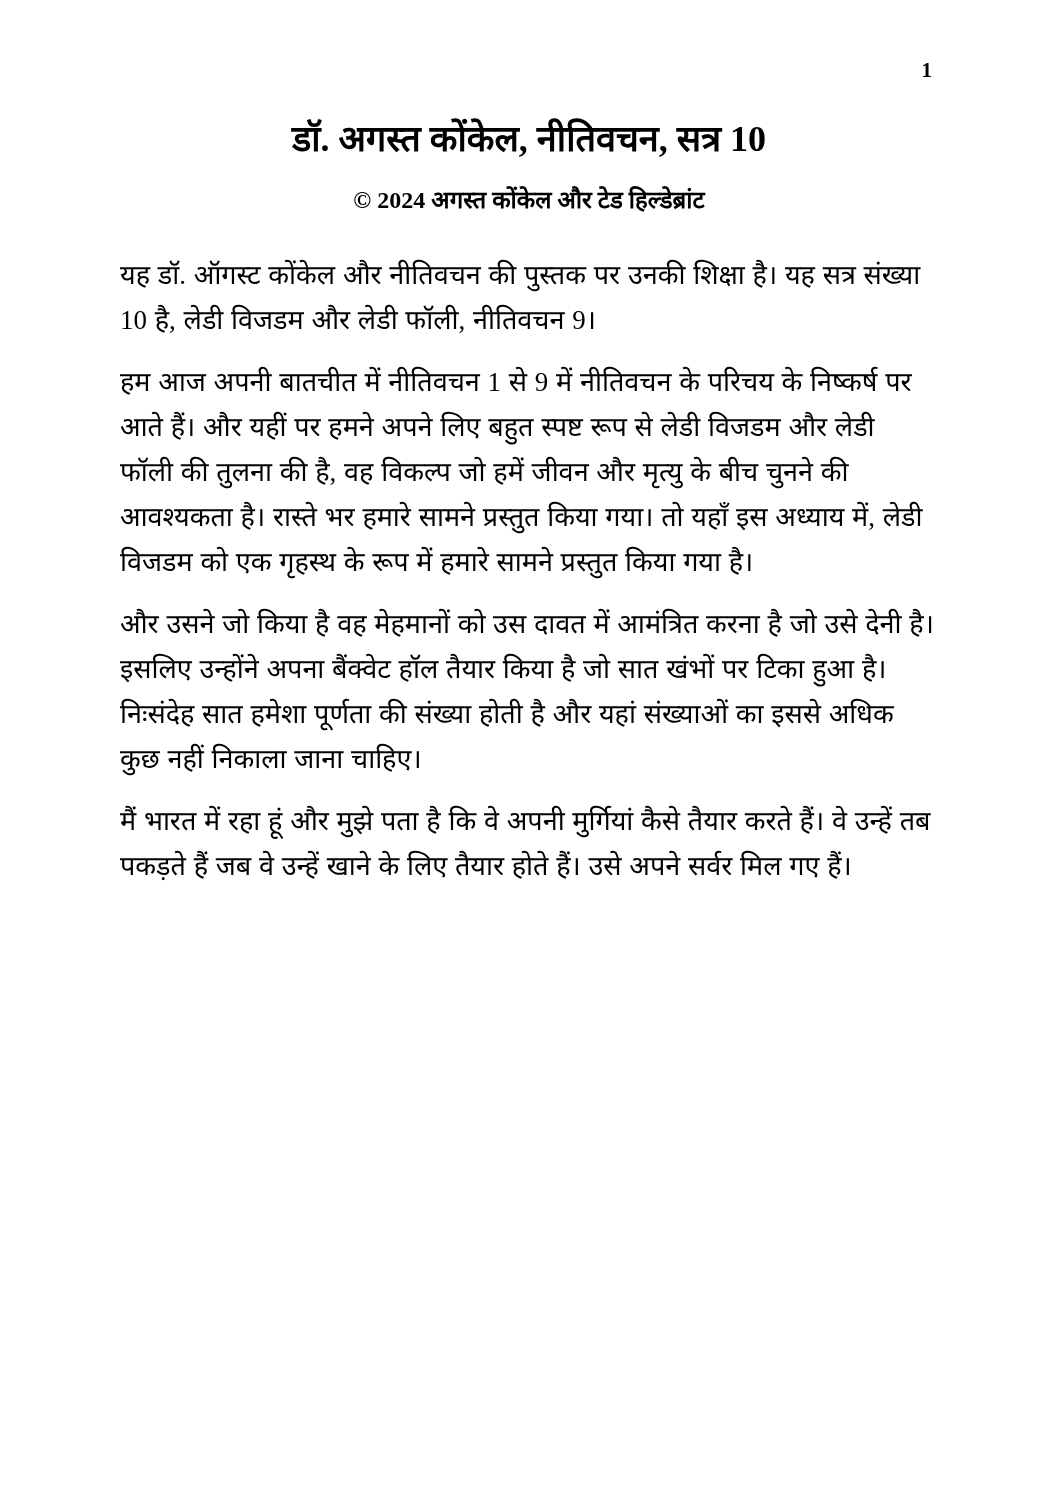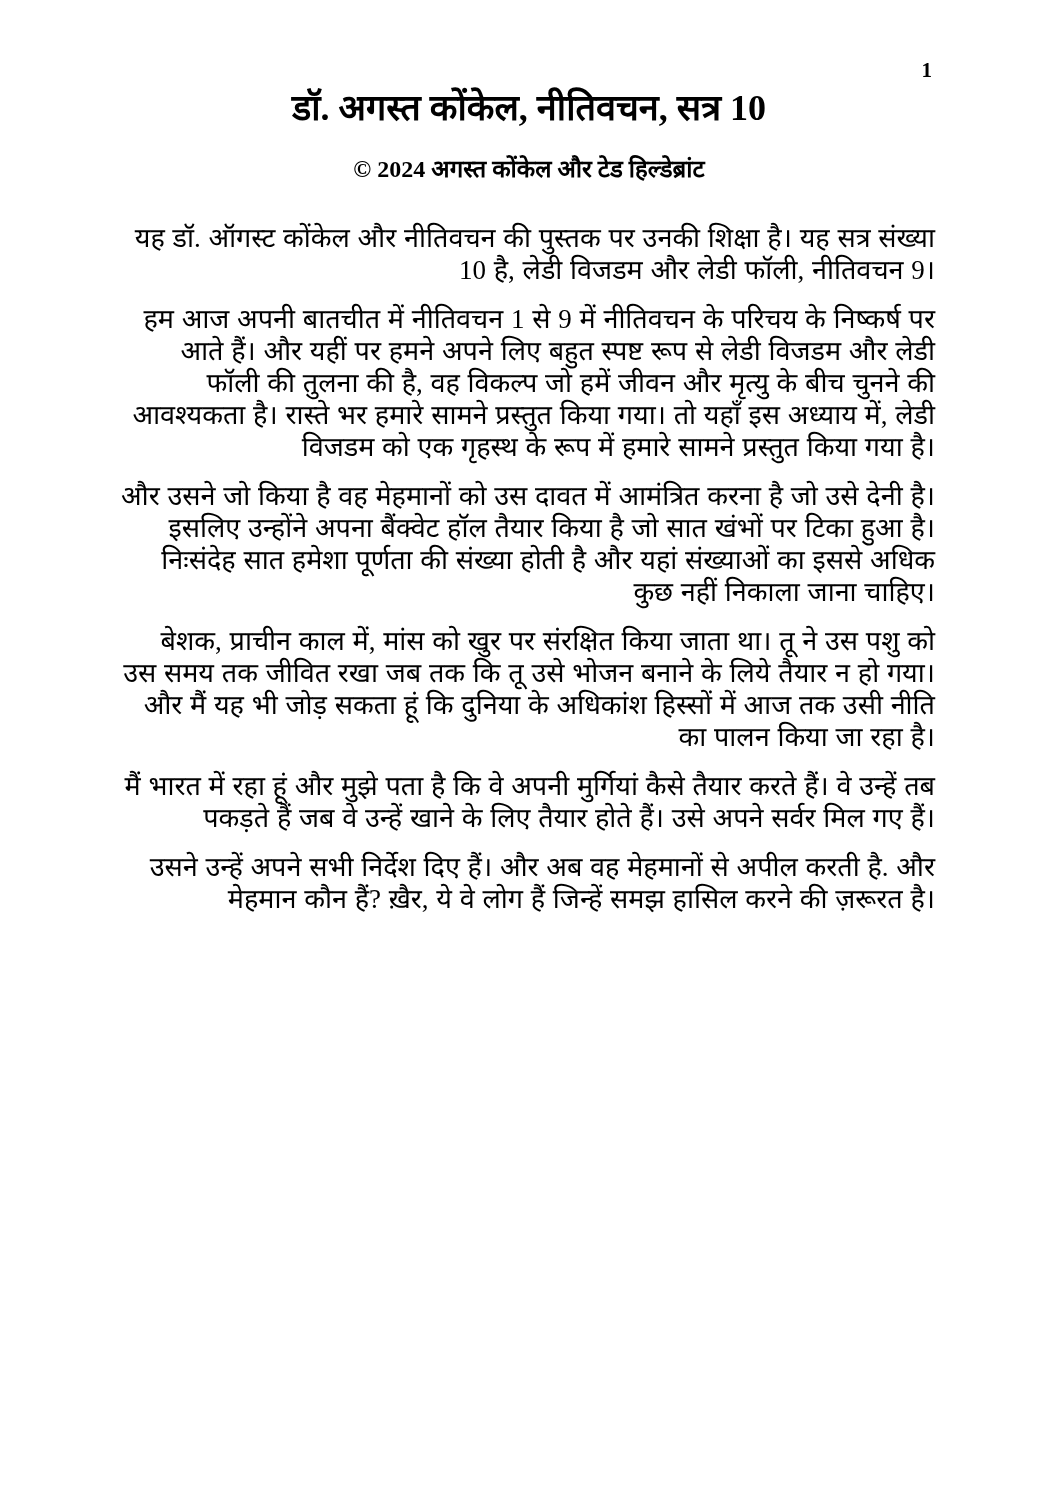--- a/index.html
+++ b/index.html
@@ -20,41 +20,41 @@
   .page-number {
     position: absolute;
     top: 58px;
     right: 126px;
     font-size: 21px;
     font-weight: bold;
     font-family: "Liberation Serif", serif;
   }
   .doc-title {
     margin: 0;
-    padding-top: 81px;
+    padding-top: 112px;
     text-align: center;
     font-size: 36px;
     line-height: 54px;
     font-weight: 700;
   }
   .doc-copyright {
     margin: 16px;
     text-align: center;
     font-size: 24px;
     line-height: 36px;
     font-weight: 700;
   }
   .content {
     padding: 0 123px 60px 120px;
   }
   .content p {
     margin: 0 0 17px 0;
     font-size: 27px;
-    line-height: 32px;
-    text-align: right;
+    line-height: 45px;
+    text-align: left;
     word-spacing: 1px;
   }
   .content p:first-child {
     margin-top: 35px;
   }
 </style>
 </head>
 <body>
 
 <div class="page">
@@ -62,18 +62,16 @@
   <div class="page-number">1</div>
 
   <h1 class="doc-title">डॉ. अगस्त कोंकेल, नीतिवचन, सत्र 10</h1>
 
   <div class="doc-copyright">© 2024 अगस्त कोंकेल और टेड हिल्डेब्रांट</div>
 
   <div class="content">
     <p>यह डॉ. ऑगस्ट कोंकेल और नीतिवचन की पुस्तक पर उनकी शिक्षा है। यह सत्र संख्या 10 है, लेडी विजडम और लेडी फॉली, नीतिवचन 9।</p>
     <p>हम आज अपनी बातचीत में नीतिवचन 1 से 9 में नीतिवचन के परिचय के निष्कर्ष पर आते हैं। और यहीं पर हमने अपने लिए बहुत स्पष्ट रूप से लेडी विजडम और लेडी फॉली की तुलना की है, वह विकल्प जो हमें जीवन और मृत्यु के बीच चुनने की आवश्यकता है। रास्ते भर हमारे सामने प्रस्तुत किया गया। तो यहाँ इस अध्याय में, लेडी विजडम को एक गृहस्थ के रूप में हमारे सामने प्रस्तुत किया गया है।</p>
     <p>और उसने जो किया है वह मेहमानों को उस दावत में आमंत्रित करना है जो उसे देनी है। इसलिए उन्होंने अपना बैंक्वेट हॉल तैयार किया है जो सात खंभों पर टिका हुआ है। निःसंदेह सात हमेशा पूर्णता की संख्या होती है और यहां संख्याओं का इससे अधिक कुछ नहीं निकाला जाना चाहिए।</p>
-    <p>बेशक, प्राचीन काल में, मांस को खुर पर संरक्षित किया जाता था। तू ने उस पशु को उस समय तक जीवित रखा जब तक कि तू उसे भोजन बनाने के लिये तैयार न हो गया। और मैं यह भी जोड़ सकता हूं कि दुनिया के अधिकांश हिस्सों में आज तक उसी नीति का पालन किया जा रहा है।</p>
     <p>मैं भारत में रहा हूं और मुझे पता है कि वे अपनी मुर्गियां कैसे तैयार करते हैं। वे उन्हें तब पकड़ते हैं जब वे उन्हें खाने के लिए तैयार होते हैं। उसे अपने सर्वर मिल गए हैं।</p>
-    <p>उसने उन्हें अपने सभी निर्देश दिए हैं। और अब वह मेहमानों से अपील करती है. और मेहमान कौन हैं? ख़ैर, ये वे लोग हैं जिन्हें समझ हासिल करने की ज़रूरत है।</p>
   </div>
 
 </div>
 
 </body></html>

